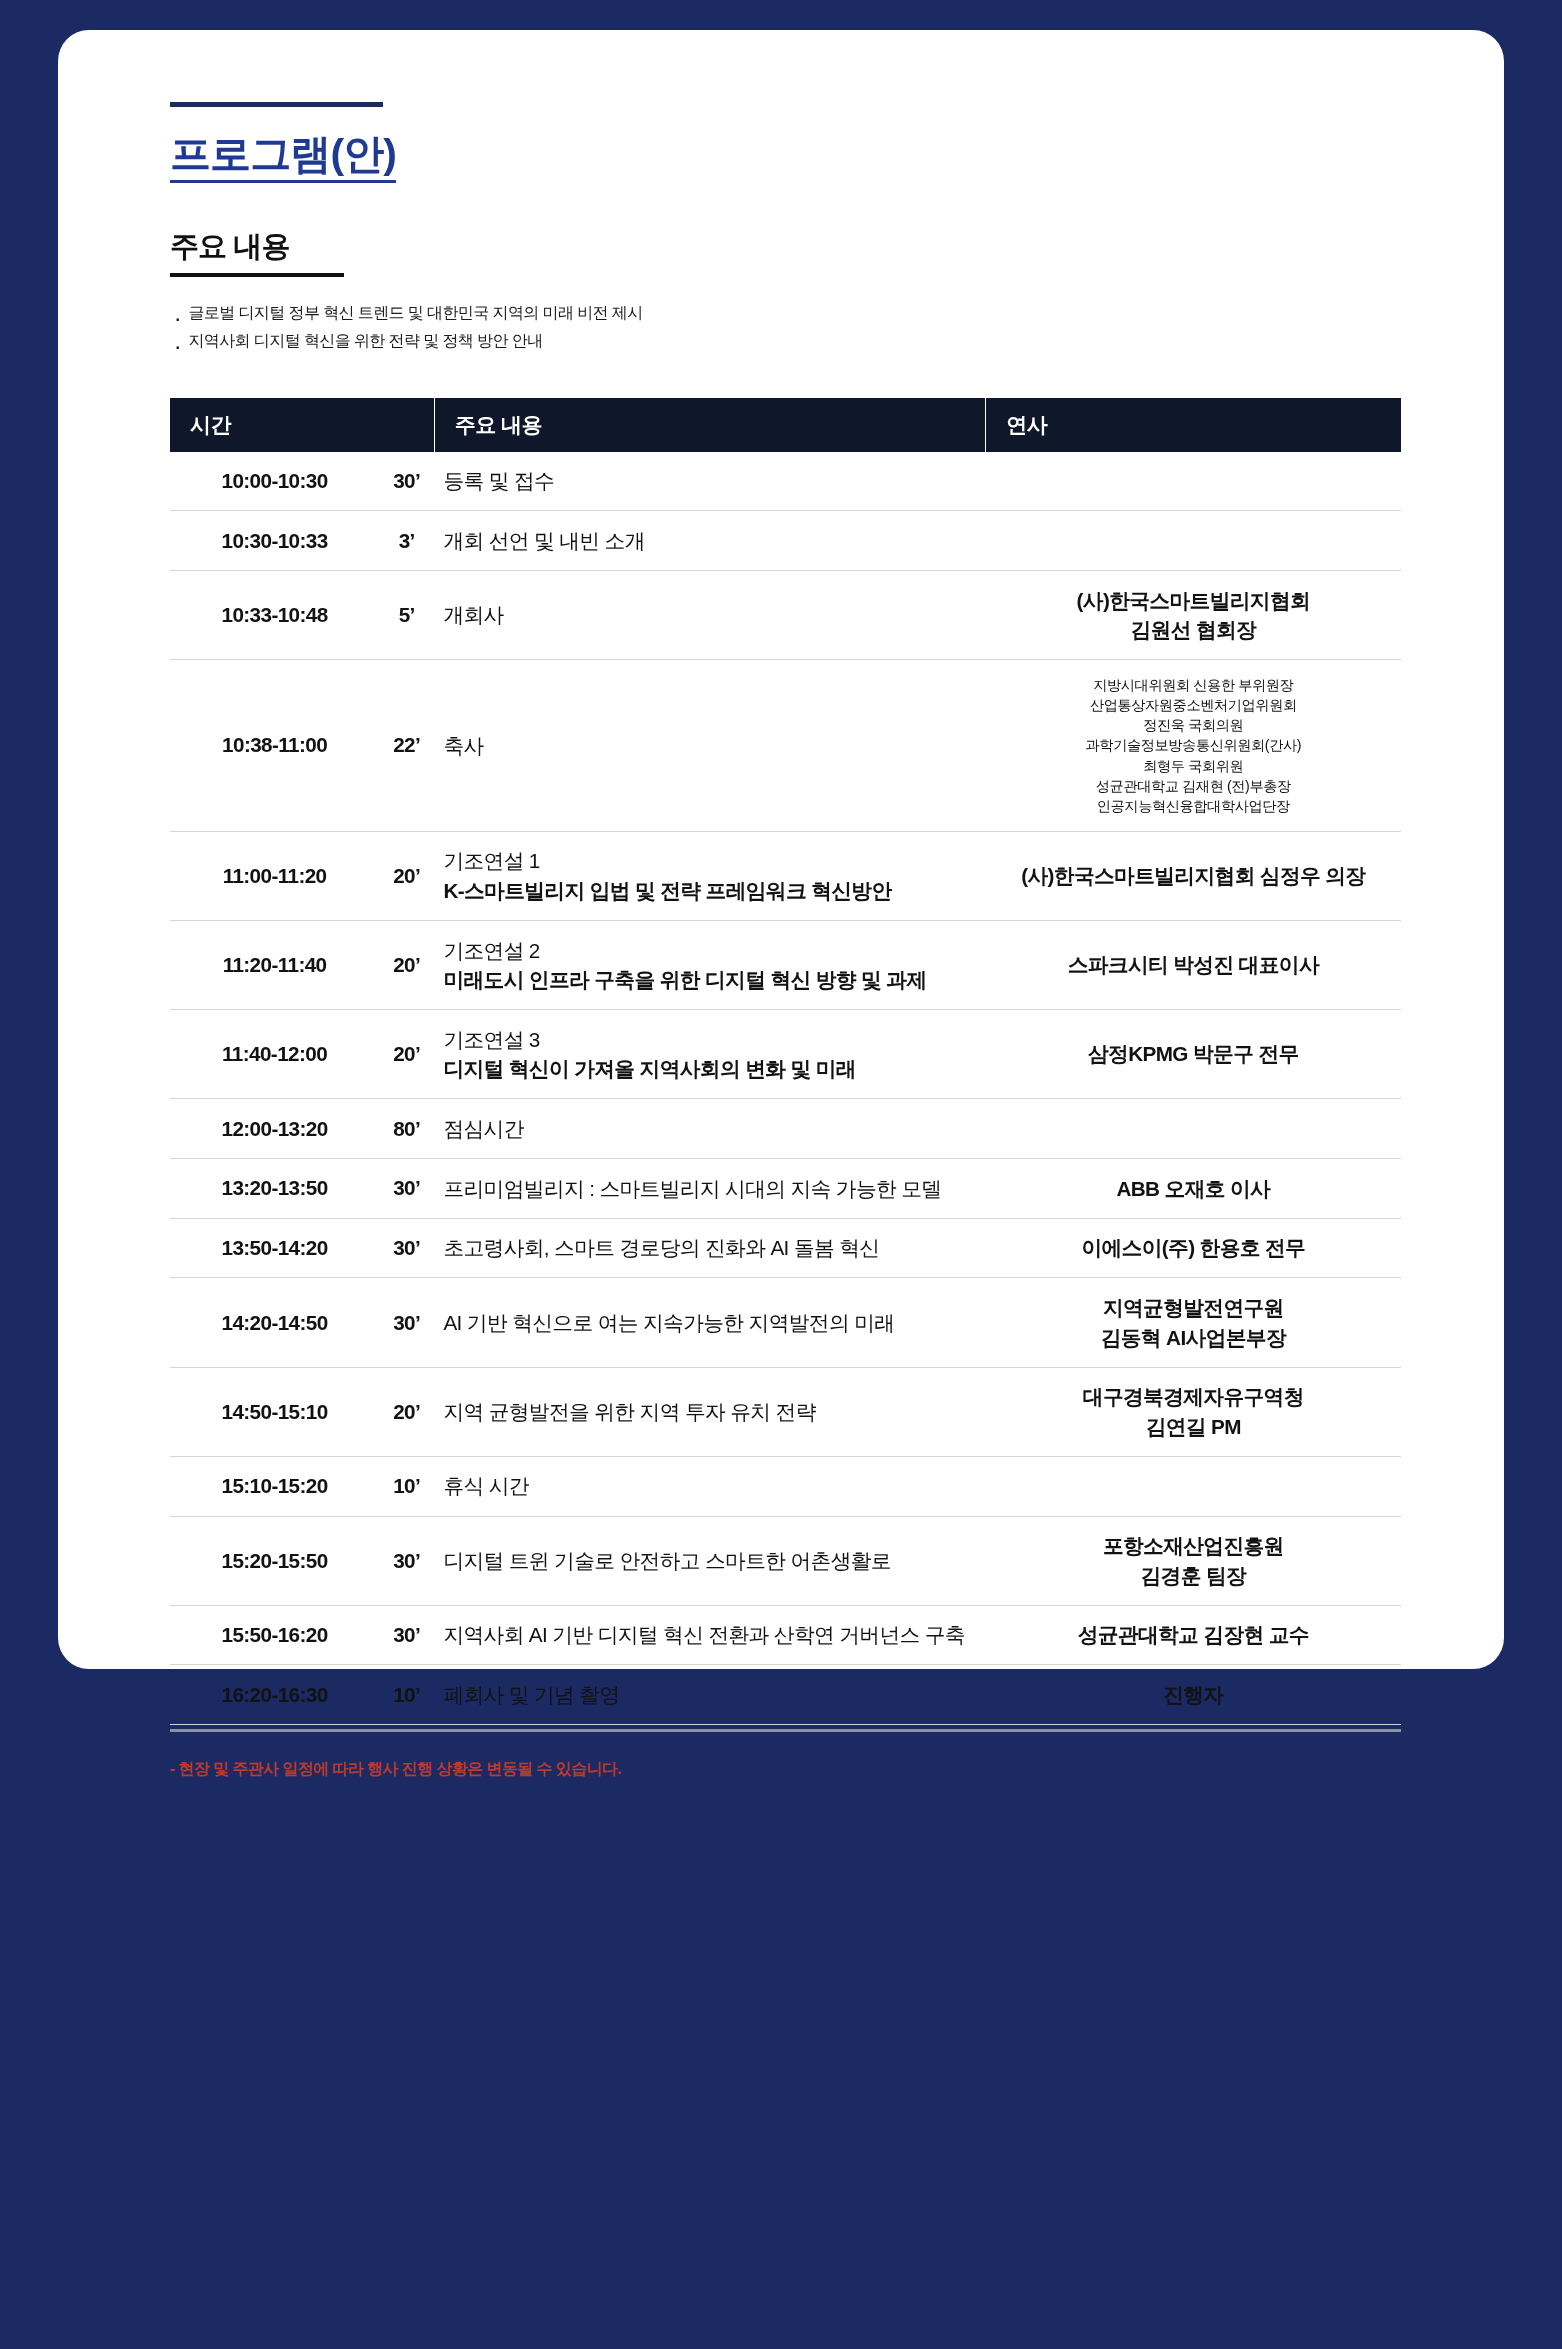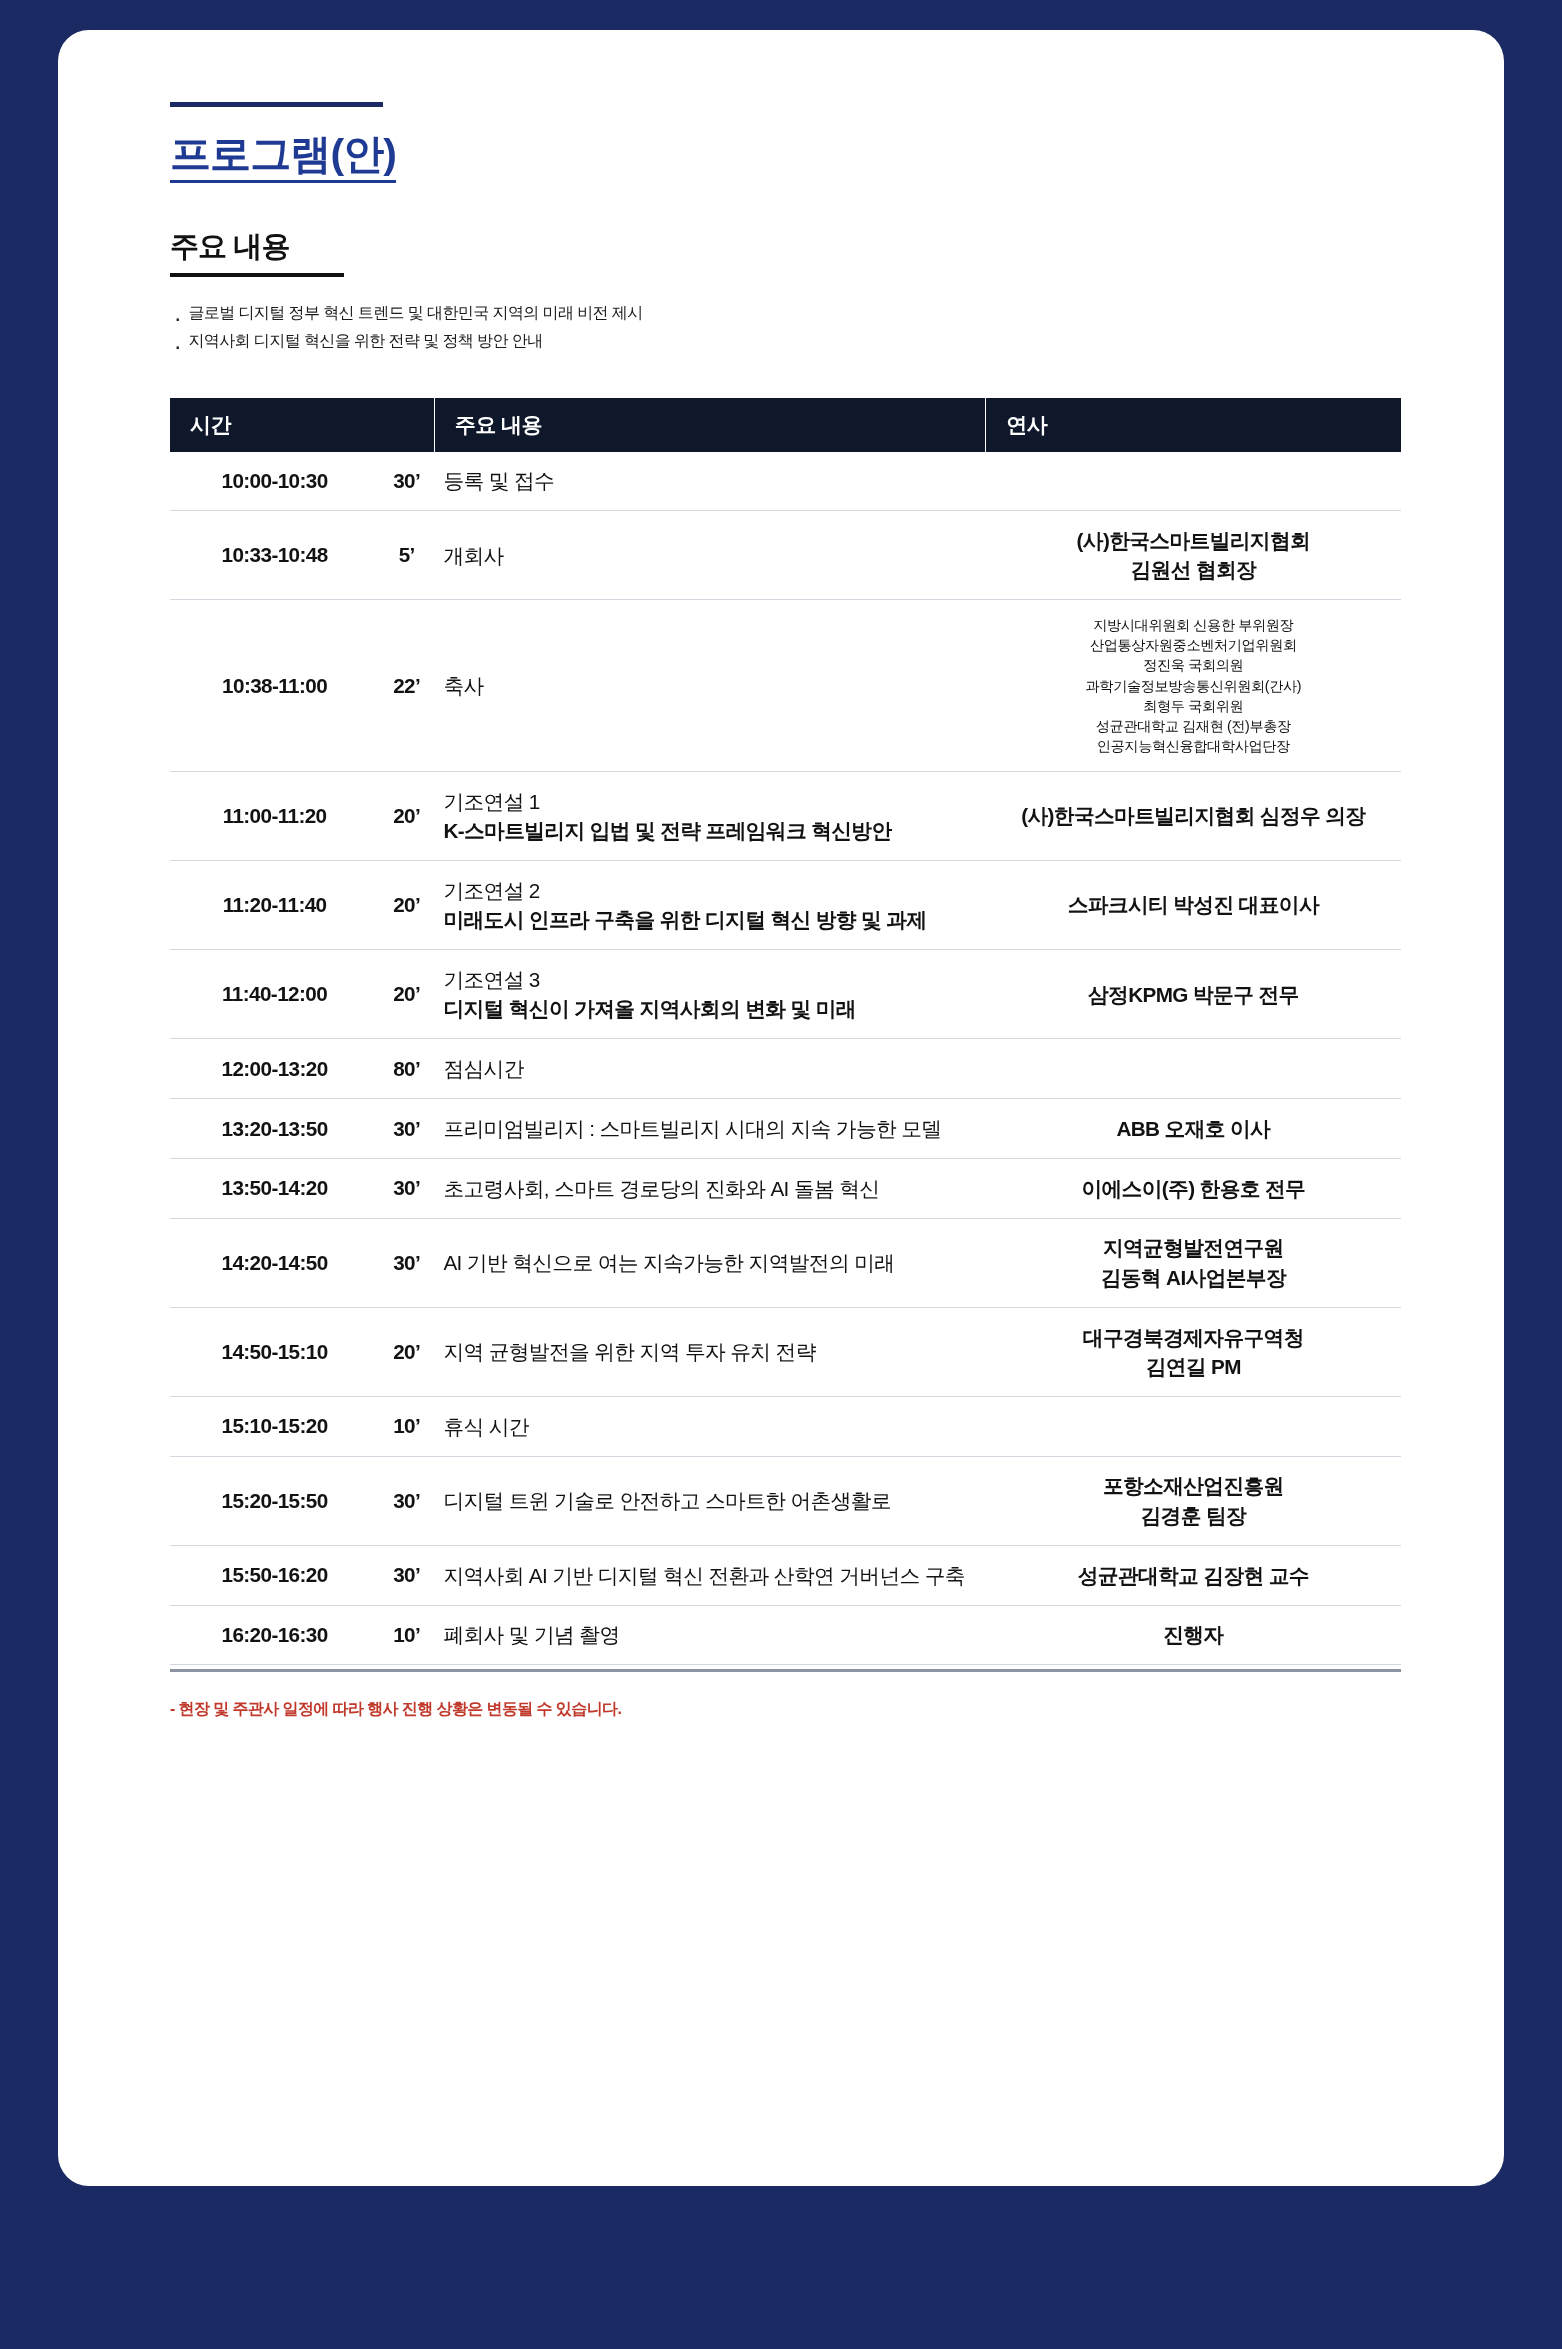--- a/index.html
+++ b/index.html
@@ -12,21 +12,21 @@
     height: 2349px;
     background: #1b2a63;
     font-family: "Liberation Sans", "DejaVu Sans", sans-serif;
     overflow: hidden;
   }
   .page {
     position: absolute;
     left: 58px;
     top: 30px;
     width: 1446px;
-    height: 2156px;
+    height: 1639px;
     background: #ffffff;
     border-radius: 31px;
   }
   .inner {
     position: absolute;
     left: 112px;
     top: 72px;
     width: 1231px;
   }
   .top-rule {
@@ -190,20 +190,28 @@
       <tbody id="program-body">
           <tr>
             <td class="time">10:00-10:30</td>
             <td class="dur">30’</td>
             <td class="topic">
               <div>등록 및 접수</div>
             </td>
             <td class="spk"></td>
           </tr>
           <tr>
+            <td class="time">10:30-10:33</td>
+            <td class="dur">3’</td>
+            <td class="topic">
+              <div>개회 선언 및 내빈 소개</div>
+            </td>
+            <td class="spk"></td>
+          </tr>
+          <tr>
             <td class="time">10:33-10:48</td>
             <td class="dur">5’</td>
             <td class="topic">
               <div>개회사</div>
             </td>
             <td class="spk">
               <div>(사)한국스마트빌리지협회</div>
               <div>김원선 협회장</div>
             </td>
           </tr>

